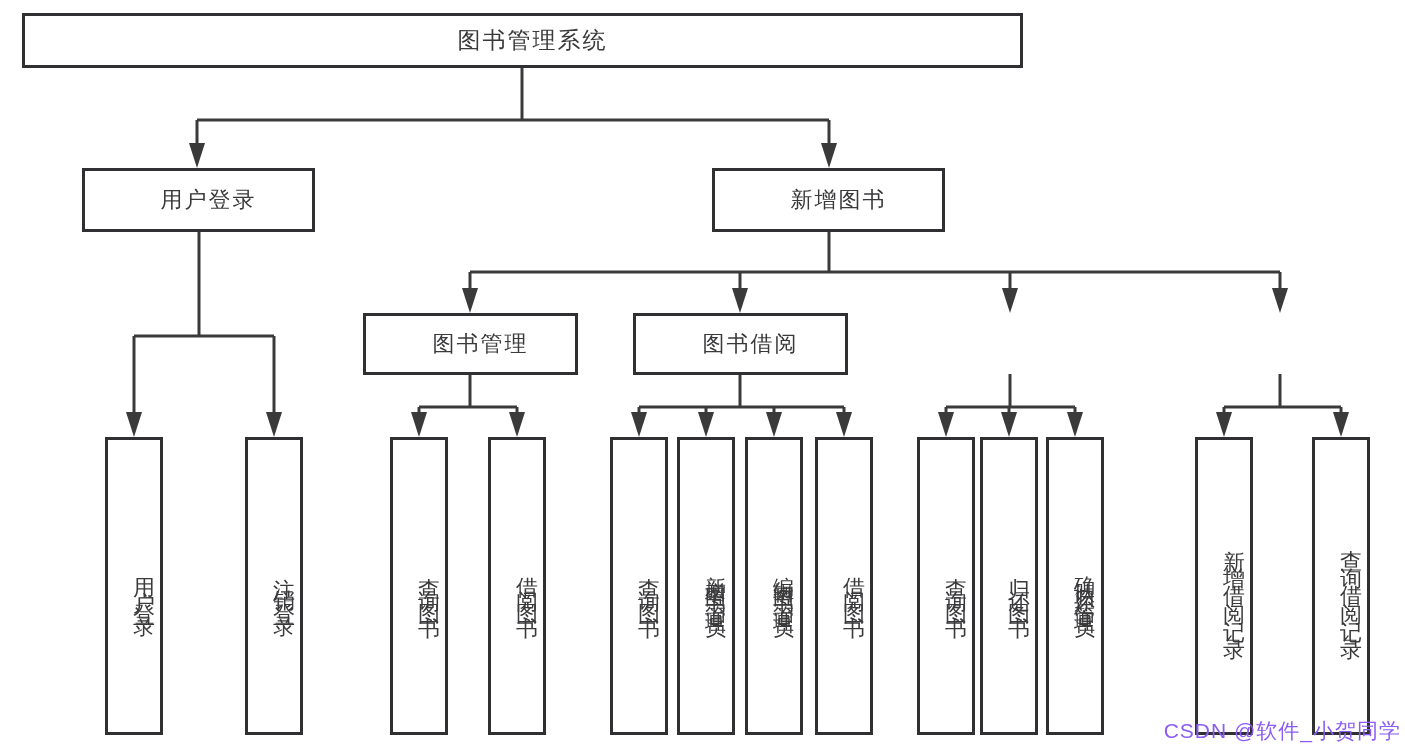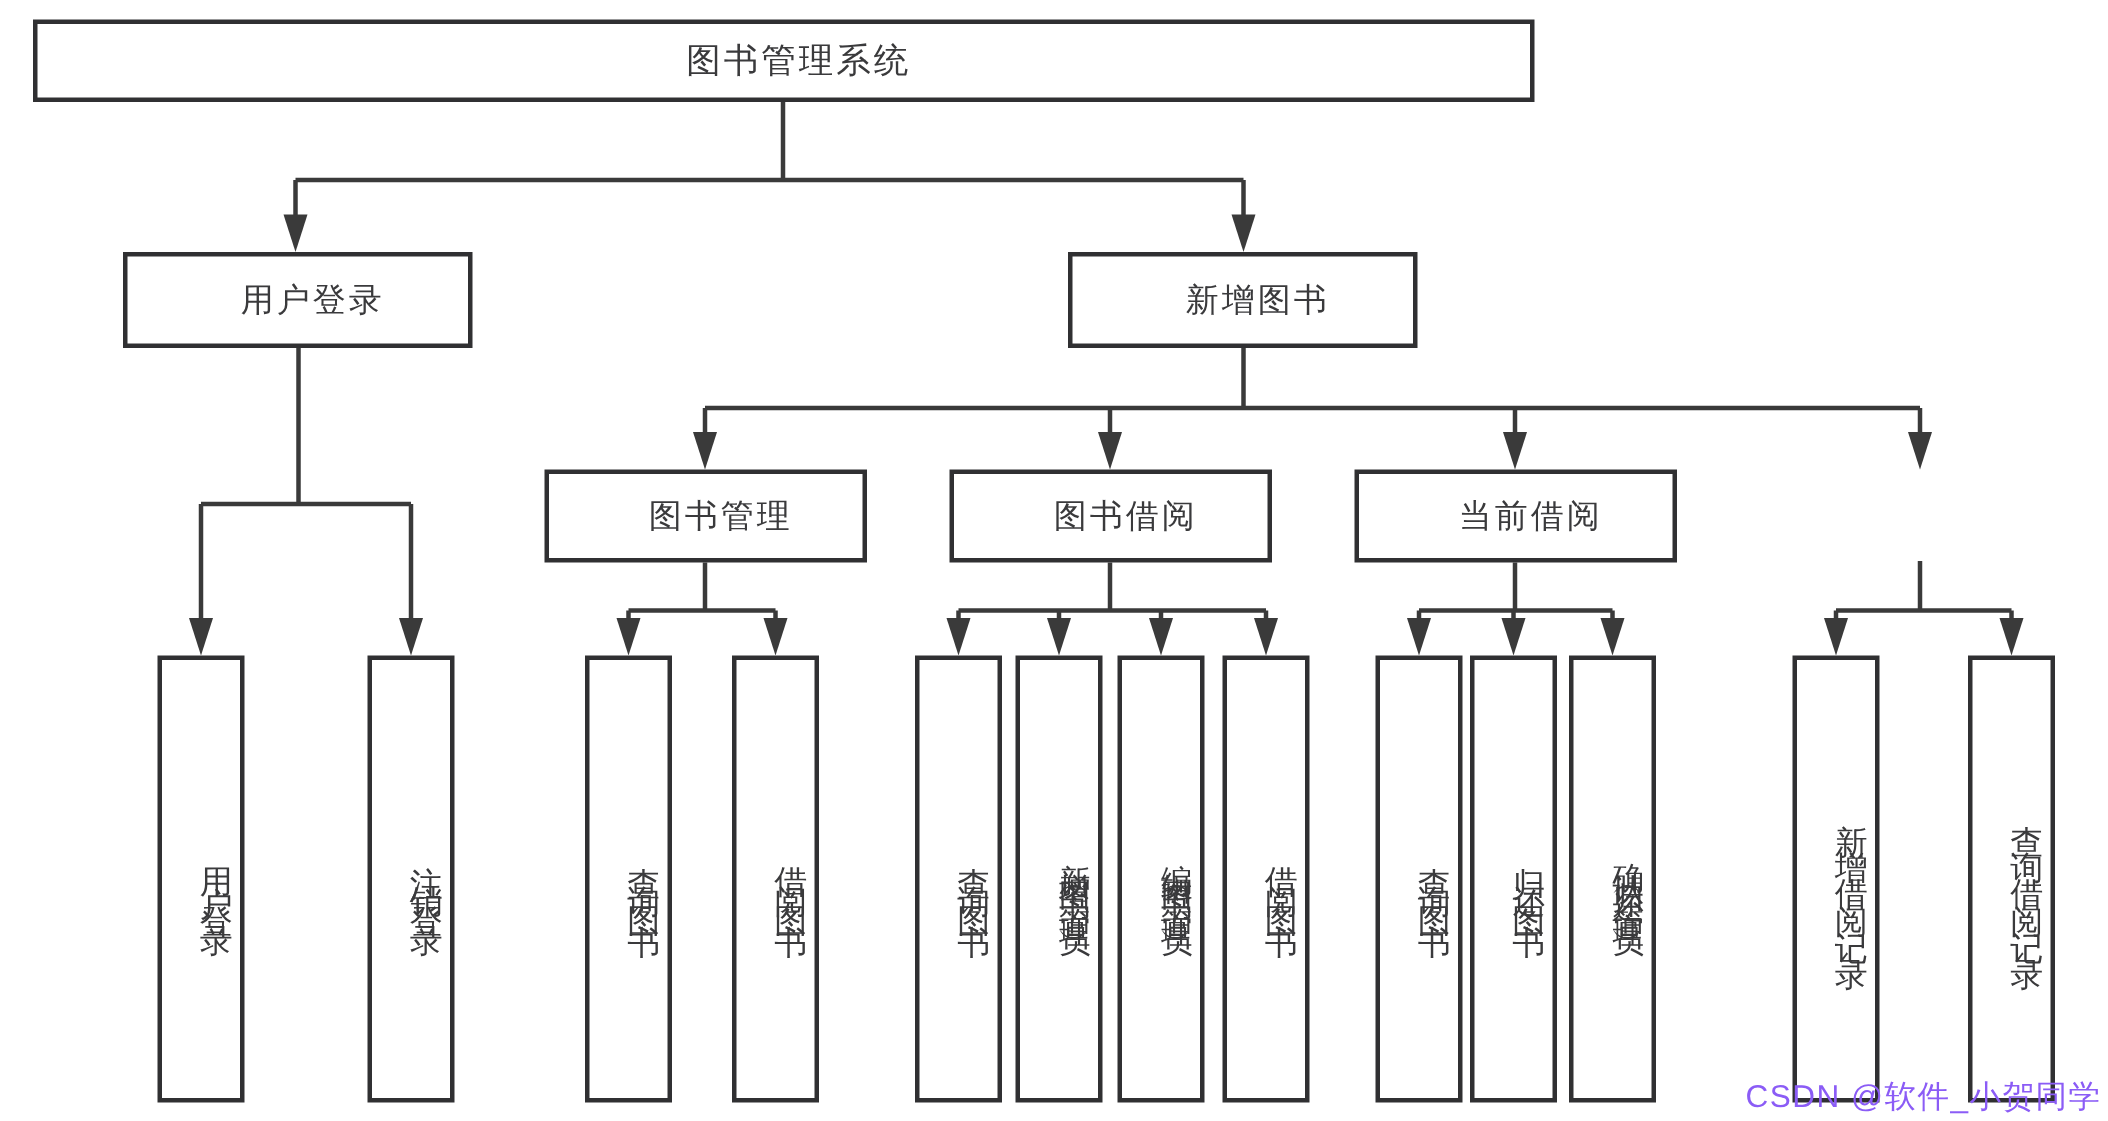--- a/index.html
+++ b/index.html
@@ -143,23 +143,20 @@
   <div class="box" style="left:712px; top:168px; width:233px; height:64px;">
     <span class="hlabel">新增图书</span>
   </div>
 
   <div class="box" style="left:363px; top:313px; width:215px; height:62px;">
     <span class="hlabel">图书管理</span>
   </div>
   <div class="box" style="left:633px; top:313px; width:215px; height:62px;">
     <span class="hlabel">图书借阅</span>
   </div>
-  <div class="box" style="left:903px; top:313px; width:215px; height:62px;">
-    <span class="hlabel">当前借阅</span>
-  </div>
 
   <div class="box" style="left:105px; top:437px; width:58px; height:298px;">
     <span class="vlabel">用户登录</span>
   </div>
   <div class="box" style="left:245px; top:437px; width:58px; height:298px;">
     <span class="vlabel">注销登录</span>
   </div>
 
   <div class="box" style="left:390px; top:437px; width:58px; height:298px;">
     <span class="vlabel">查询图书</span>

